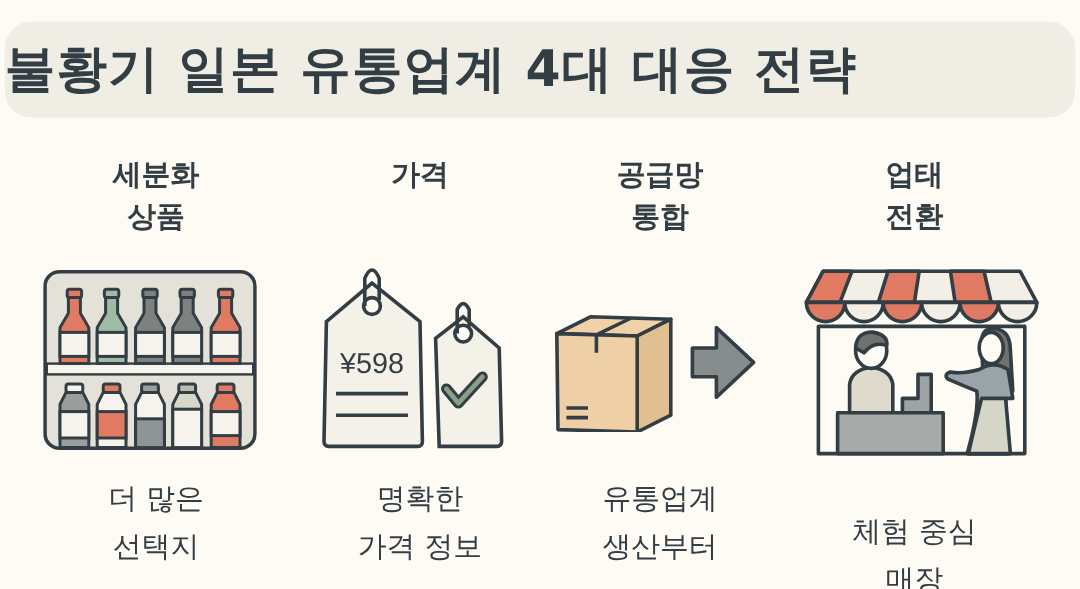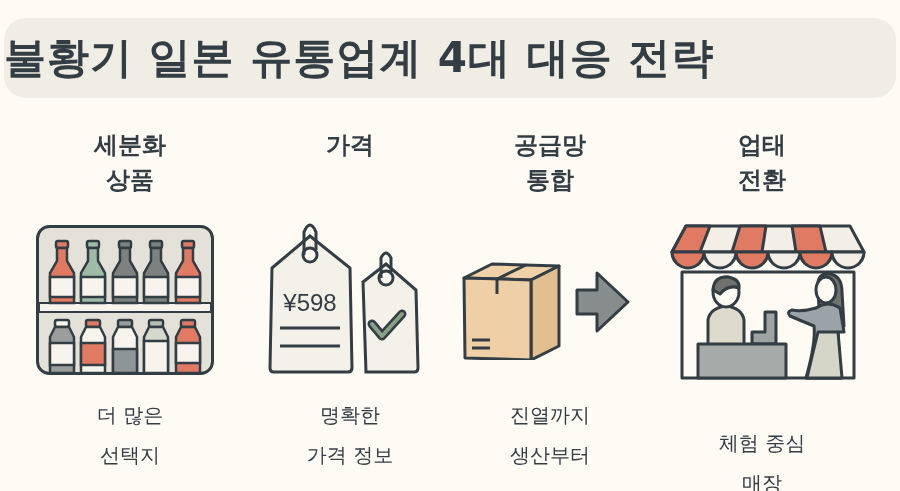--- a/index.html
+++ b/index.html
@@ -1,21 +1,21 @@
 <!DOCTYPE html>
 <html><head>
 <meta charset="utf-8">
 <style>
   html,body{margin:0;padding:0;}
   body{width:900px;height:491px;background:#fdfbf4;font-family:"DejaVu Sans","Liberation Sans",sans-serif;color:#2f3a40;position:relative;overflow:hidden;}
   .title-box{position:absolute;left:4px;top:18px;width:892px;height:80px;background:#efede4;border-radius:22px;}
   .title{position:absolute;left:0;top:0;width:100%;text-align:left;box-sizing:border-box;font-size:42px;font-weight:bold;line-height:80px;color:#333d44;letter-spacing:1px;}
   .col{position:absolute;top:128px;width:220px;text-align:center;}
   .head{font-size:24px;font-weight:bold;line-height:35px;color:#333d44;}
-  .foot{position:absolute;top:395px;width:220px;text-align:center;font-size:20px;line-height:40px;color:#333d44;}
+  .foot{position:absolute;top:395px;width:220px;text-align:center;font-size:24px;line-height:40px;color:#333d44;}
   .icon{position:absolute;}
 </style>
 </head>
 <body>
 
 <div class="title-box">
   <div class="title">불황기 일본 유통업계 4대 대응 전략</div>
 </div>
 
 <div class="col" style="left:20px;">
@@ -124,21 +124,21 @@
     <path d="M69 20 L97 6 L97 86 L69 100 Z" fill="#e2bf90"></path>
     <path d="M2 18 L69 20 L69 100 L3 98 Z" fill="#efcfa6"></path>
     <path d="M35 19 L64 5" fill="none"></path>
     <line x1="35" y1="19" x2="35" y2="34"></line>
     <line x1="10" y1="80" x2="28" y2="80"></line>
     <line x1="10" y1="88" x2="28" y2="88"></line>
     <path d="M115 30 L135 30 L135 13 L166 42 L135 71 L135 54 L115 54 Z" fill="#878d8d"></path>
   </g>
 </svg>
 <div class="foot" style="left:440px;">
-  <div>진열까지</div>
+  <div>유통업계</div>
   <div>생산부터</div>
 </div>
 
 <div class="col" style="left:652px;">
   <div class="head">
     <div>업태</div>
     <div>전환</div>
   </div>
 </div>
 <svg class="icon" style="left:670px;top:222px;" width="196" height="158" viewBox="0 0 196 158">

